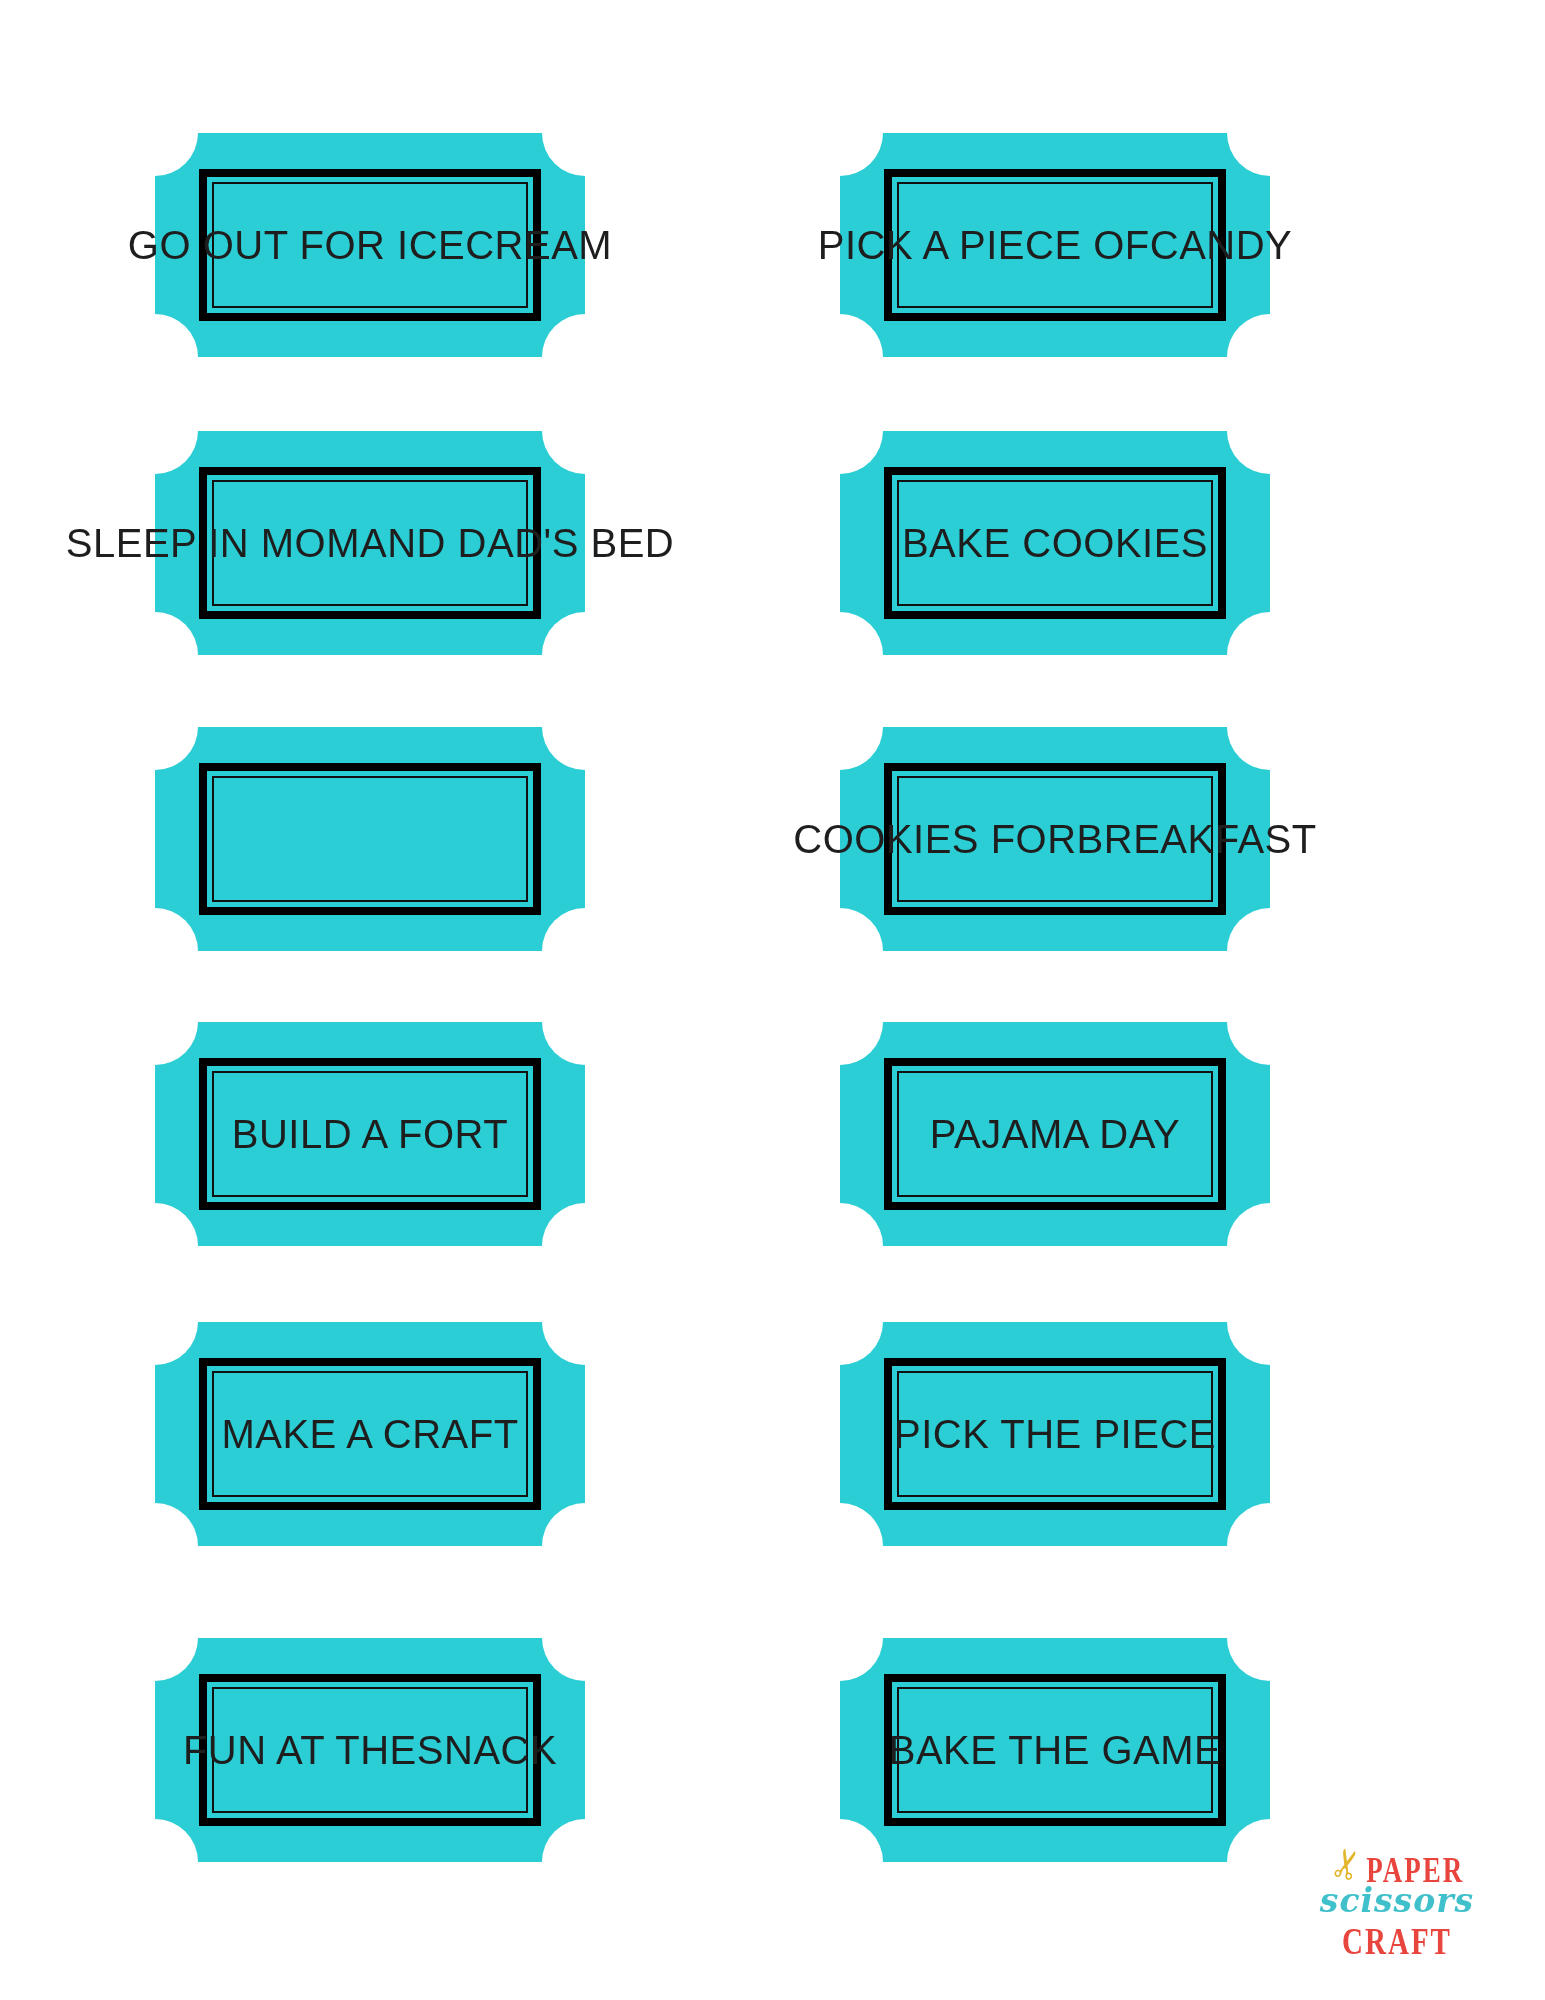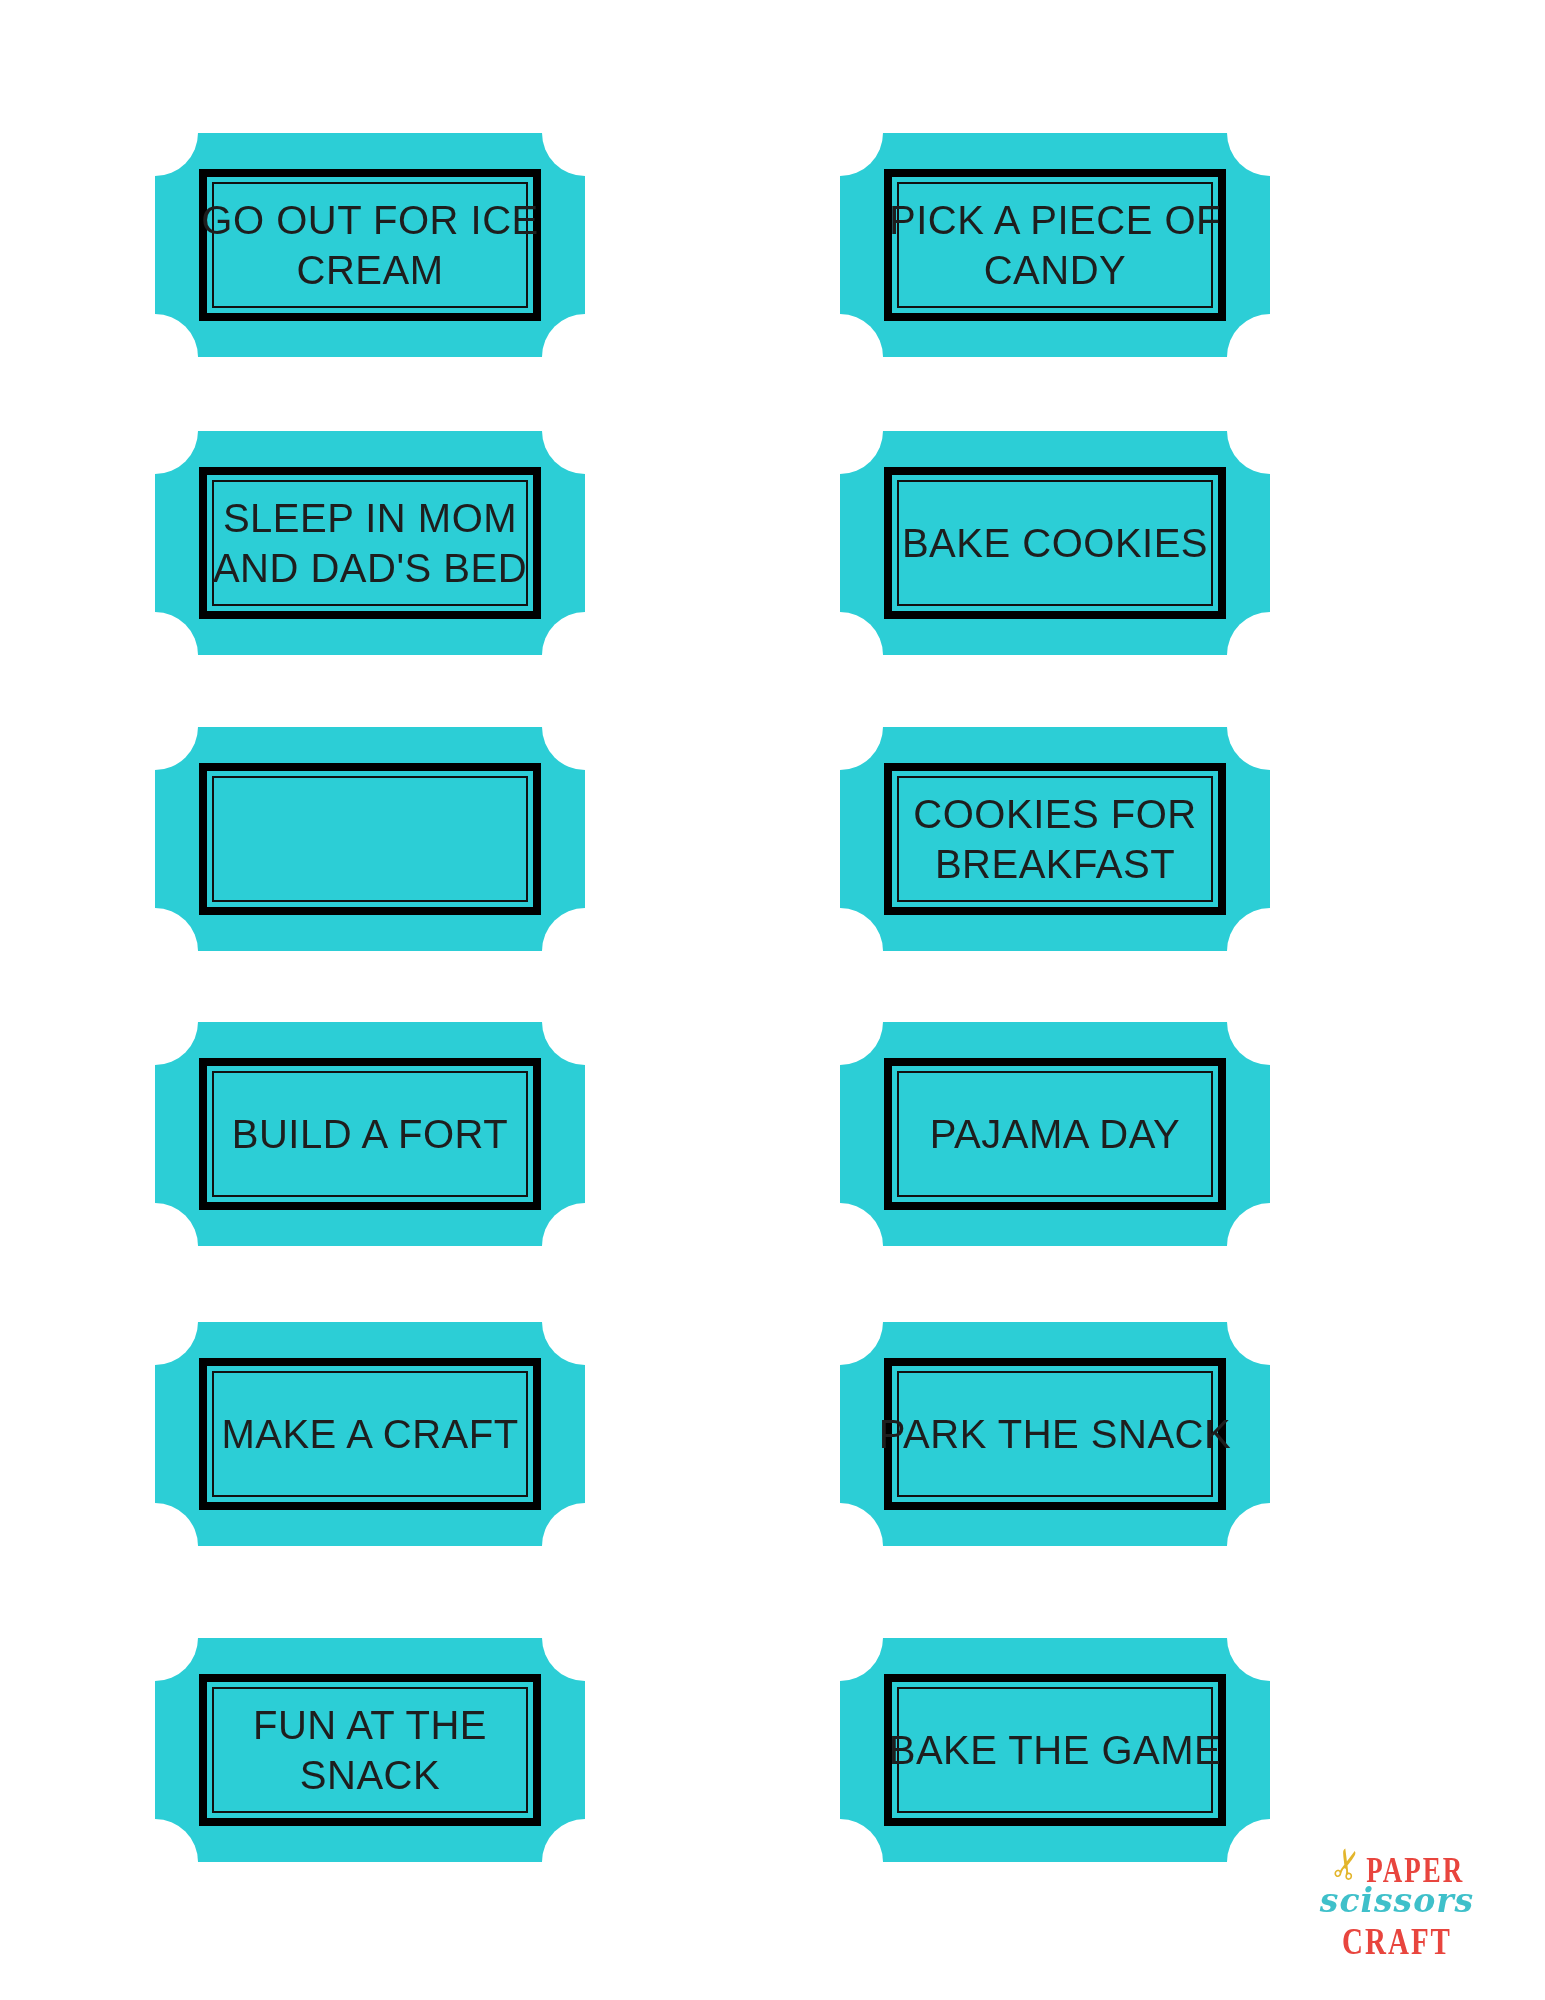--- a/index.html
+++ b/index.html
@@ -21,21 +21,21 @@
   .frame {
     position:absolute; left:44px; right:44px; top:36px; bottom:36px;
     border:8px solid #000000;
   }
   .frame::after {
     content:""; position:absolute; left:5px; top:5px; right:5px; bottom:5px;
     border:2px solid #111111;
   }
   .label {
     position:absolute; left:50px; right:50px; top:44px; bottom:44px;
-    display:flex; flex-direction:column; align-items:center; justify-content:center;
+    display:flex; flex-direction:row; align-items:center; justify-content:center;
     text-align:center; color:#1e1e1e; font-size:40px; line-height:50px;
     letter-spacing:0.5px;
   }
   .label span { white-space:nowrap; }
   .label span:empty { display:none; }
 
   
   .pos-1l{left:155px;top:133px} .pos-1r{left:840px;top:133px}
   .pos-2l{left:155px;top:431px} .pos-2r{left:840px;top:431px}
   .pos-3l{left:155px;top:727px} .pos-3r{left:840px;top:727px}
@@ -174,21 +174,21 @@
     </div>
   </div>
 
   <div class="ticket pos-5r">
     <div class="notch tl"></div>
     <div class="notch tr"></div>
     <div class="notch bl"></div>
     <div class="notch br"></div>
     <div class="frame"></div>
     <div class="label">
-      <span>PARK THE SNACK</span>
+      <span>PICK THE PIECE</span>
 
     </div>
   </div>
 
   <div class="ticket pos-6l">
     <div class="notch tl"></div>
     <div class="notch tr"></div>
     <div class="notch bl"></div>
     <div class="notch br"></div>
     <div class="frame"></div>

